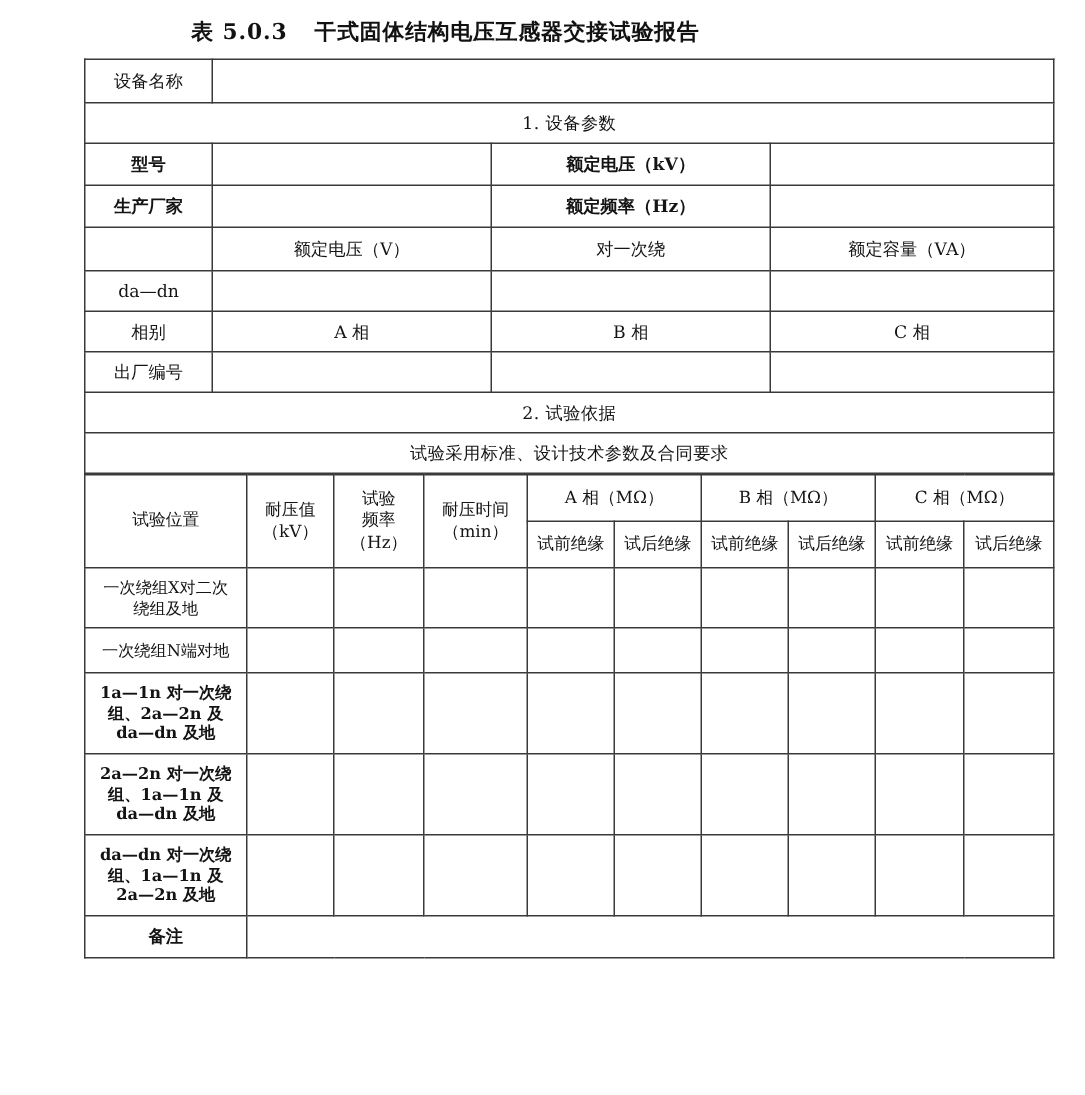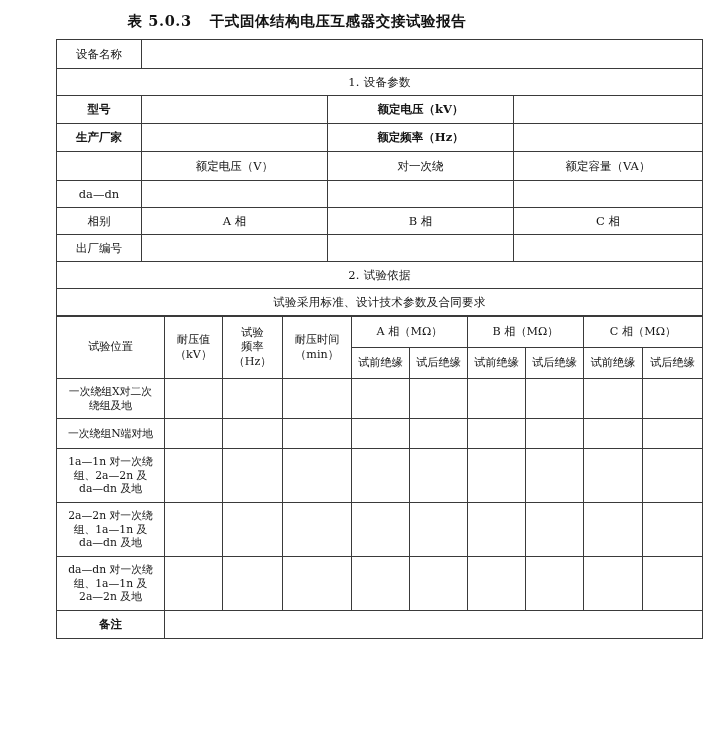--- a/index.html
+++ b/index.html
@@ -74,21 +74,21 @@
   td.left {
     text-align: left;
     padding-left: 8px;
   }
   .h27 { height: 27px; }
   .h28 { height: 28px; font-weight: bold; }
   .h29 { height: 29px; }
   .h30 { height: 30px; }
   .h31 { height: 31px; margin-left: 40px; }
   .h40 { height: 40px; }
-  .h54 { height: 54px; }
+  .h54 { height: 54px; font-weight: bold; }
   .tight {
     line-height: 1.22;
   }
   .cell-multi {
     font-size: 10.8px;
     line-height: 1.25;
     padding: 2px 2px;
   }
   .hdr {
     font-size: 11.2px;

